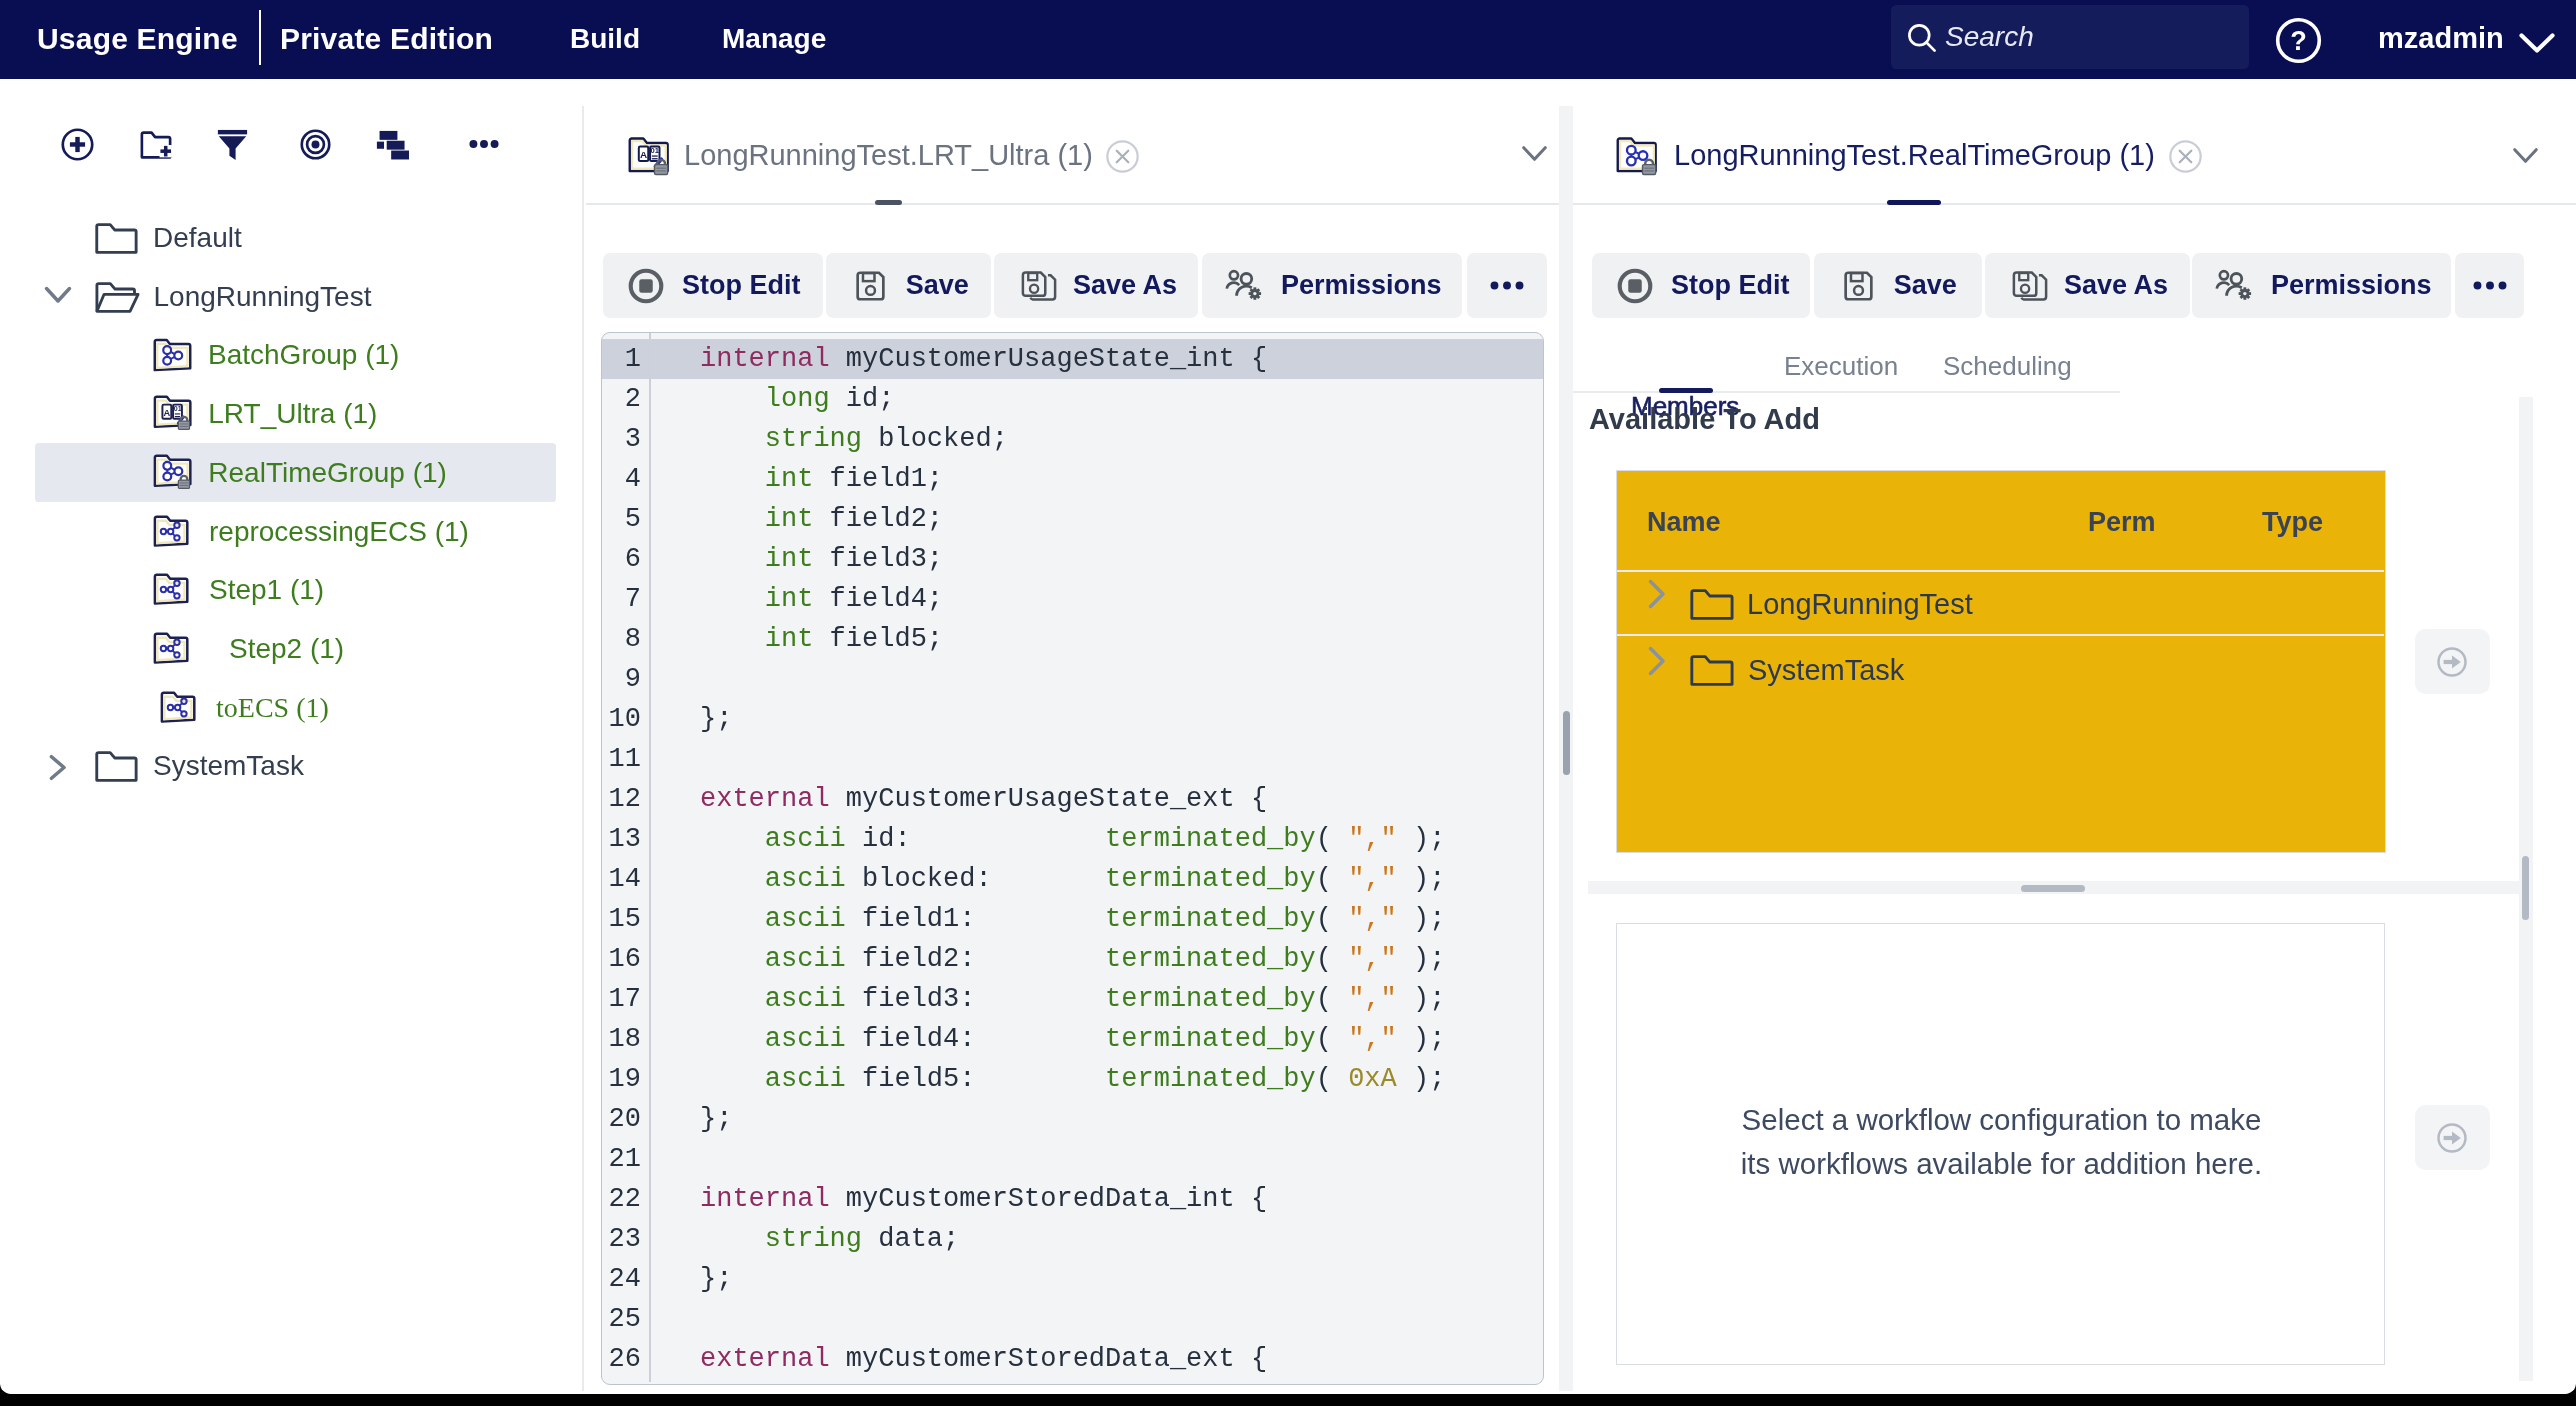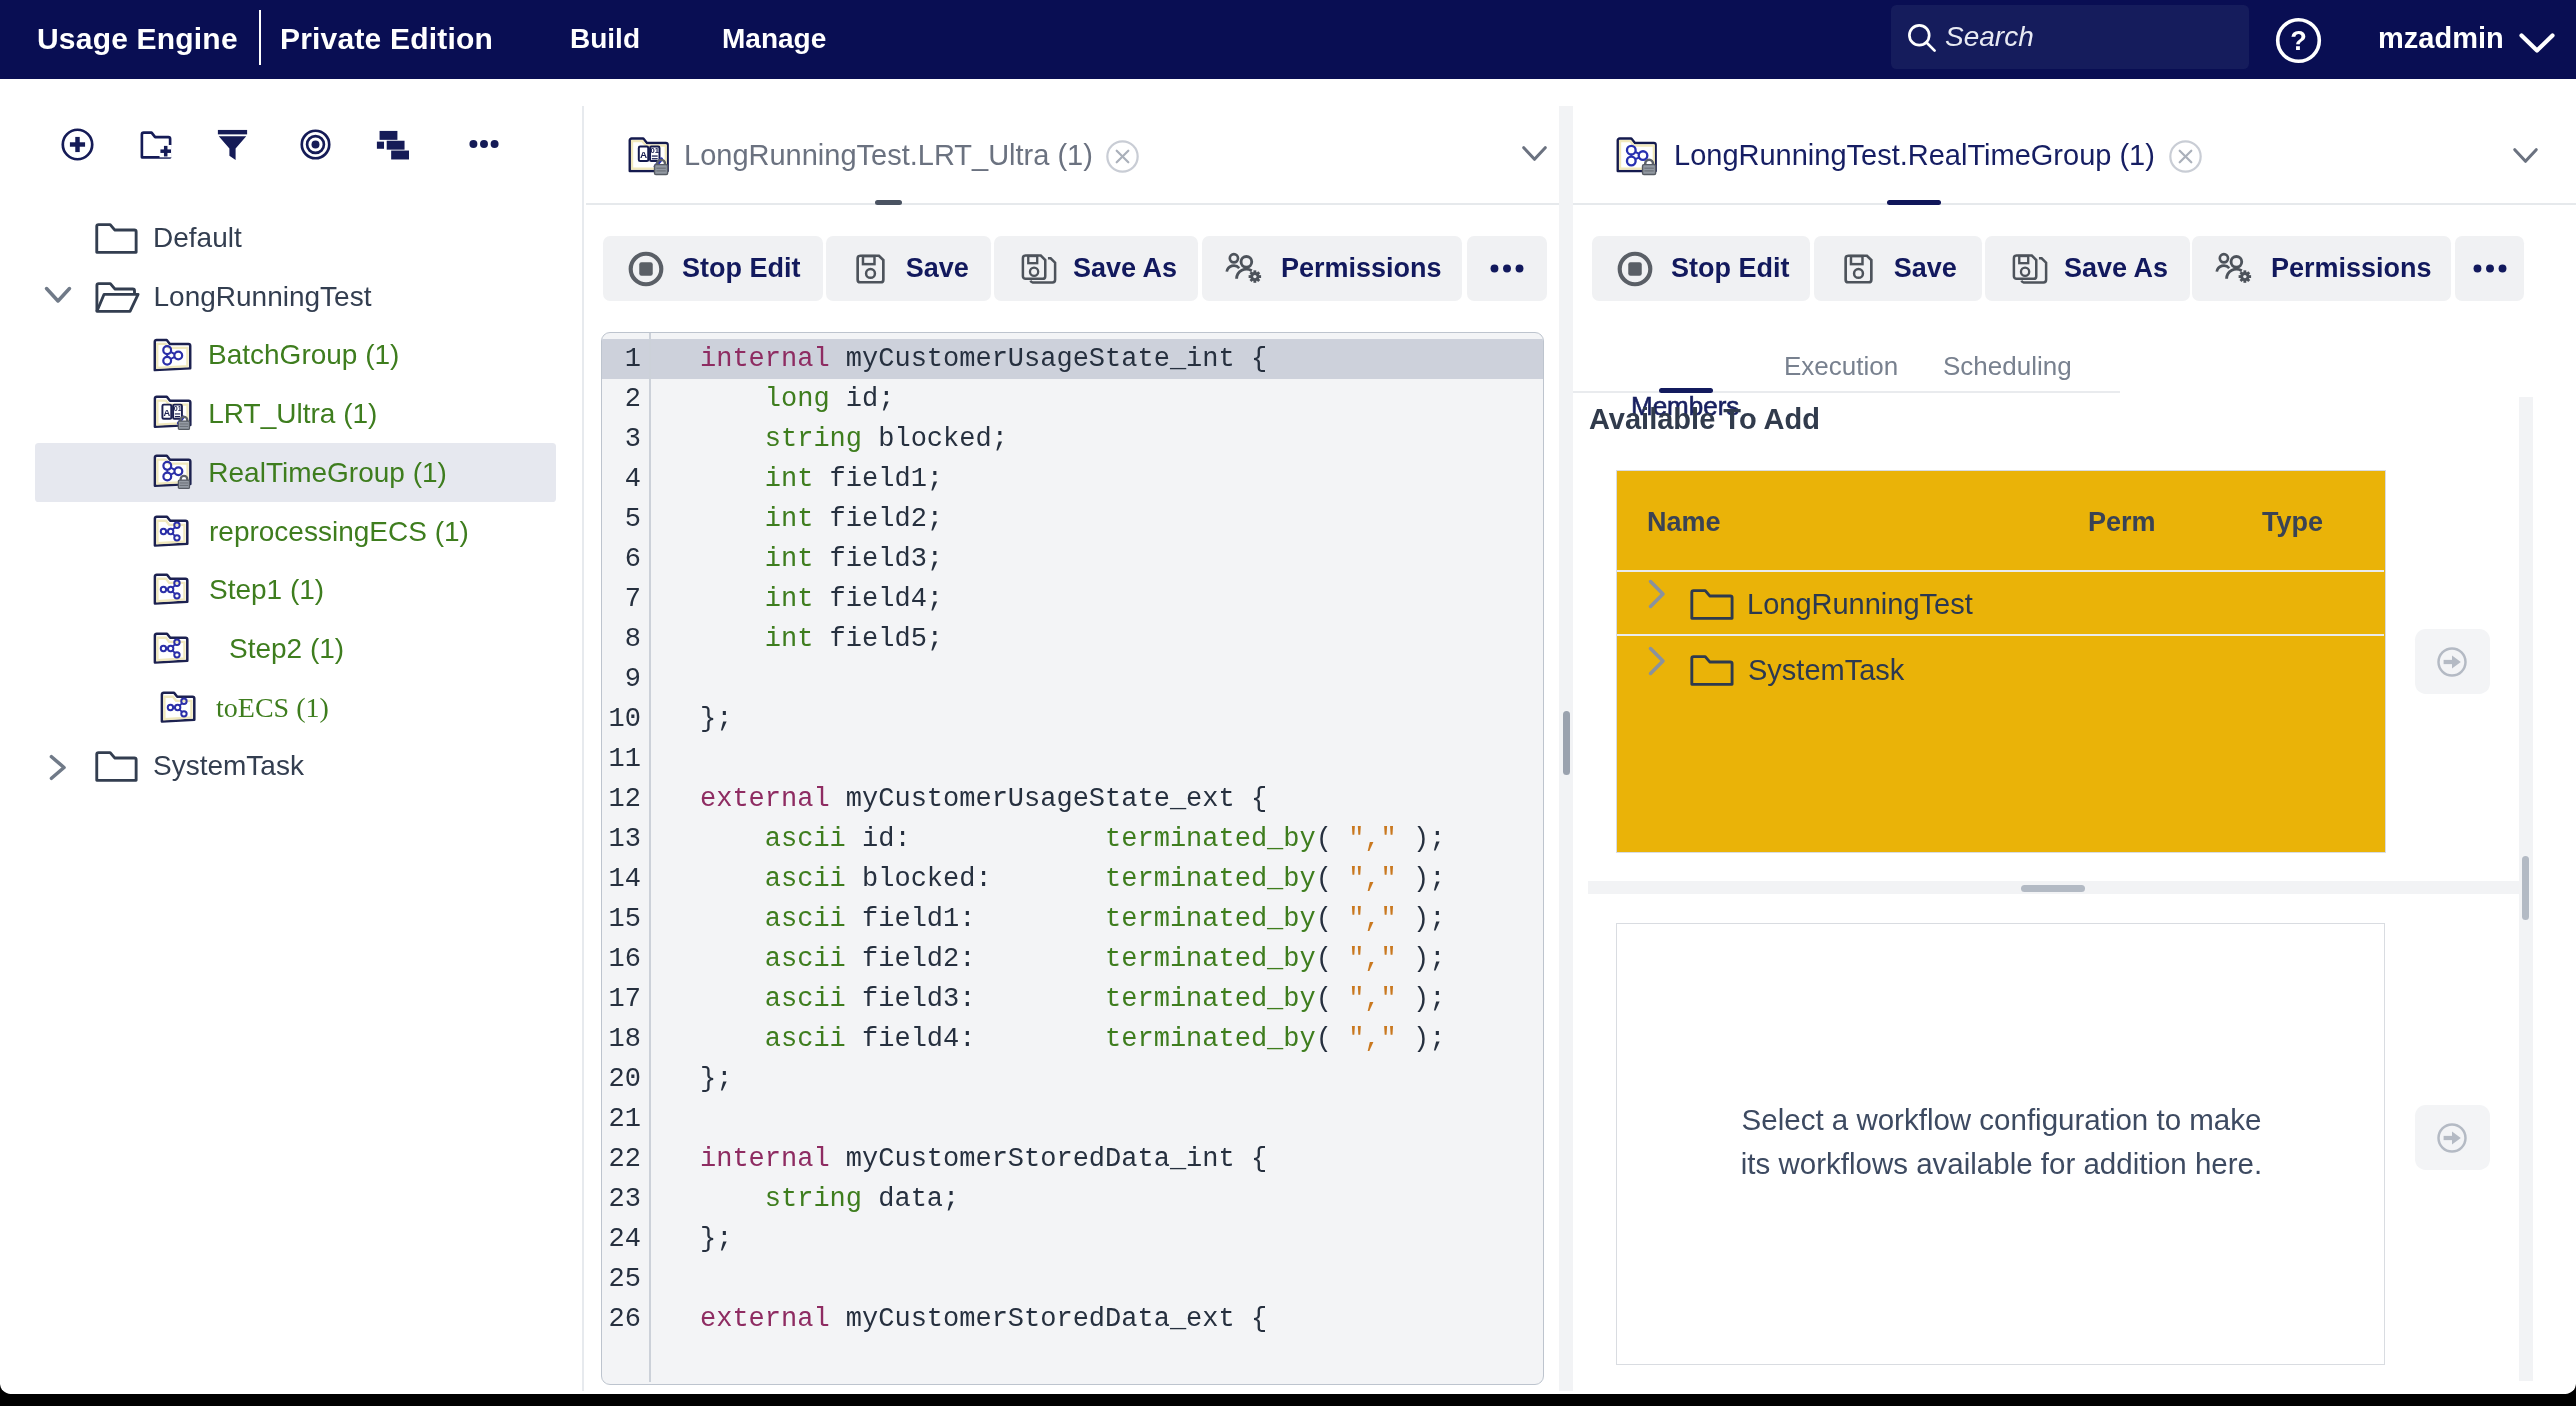--- a/index.html
+++ b/index.html
@@ -21,21 +21,21 @@
   
   .sidebar { position:absolute; left:582px; top:106px; width:1.8px; height:1285px; background:#e7eaee; }
   .trow { position:absolute; height:59px; display:flex; align-items:center; }
   .tparent { font-size:28px; color:#333e50; }
   .tchild  { font-size:28px; color:#3e7d1e; }
   .sel { position:absolute; left:35px; top:443px; width:521px; height:59px; background:#e6e8ef; border-radius:3.6px;}
 
   
   .ptitle { font-size:29px; font-weight:500; }
   .pborder { position:absolute; height:1.8px; background:#e6e9ec; }
-  .btn { position:absolute; top:236px; height:65px; background:#f0f1f3; border-radius:7.2px; display:flex; align-items:center; }
+  .btn { position:absolute; top:253px; height:65px; background:#f0f1f3; border-radius:7.2px; display:flex; align-items:center; }
   .btntext { font-size:27px; font-weight:600; color:#12195d; }
   .tabdash { position:absolute; height:5.4px; border-radius:2.7px; z-index:3; }
 
   
   .editor { position:absolute; left:601px; top:332px; width:943px; height:1053px; background:#f3f4f6;
             border:1.8px solid #bdc4ce; border-radius:9px; overflow:hidden; }
   .codewrap { position:absolute; left:0; top:6.3px; width:100%; }
   .cline { position:relative; height:40px; font-family:"Liberation Mono", monospace; font-size:27px; line-height:40px; white-space:pre; color:#26303f; }
   .lnum { position:absolute; left:0; top:0; width:39px; text-align:right; }
   .ltext { position:absolute; left:63px; top:0;margin-left:35px; }
@@ -369,20 +369,21 @@
         <div class="cline"><span class="lnum">9</span><span class="ltext"></span></div>
         <div class="cline"><span class="lnum">10</span><span class="ltext">};</span></div>
         <div class="cline"><span class="lnum">11</span><span class="ltext"></span></div>
         <div class="cline"><span class="lnum">12</span><span class="ltext"><span class="kw1">external</span> myCustomerUsageState_ext {</span></div>
         <div class="cline"><span class="lnum">13</span><span class="ltext">    <span class="kw2">ascii</span> id:            <span class="kw2">terminated_by</span>( <span class="str">","</span> );</span></div>
         <div class="cline"><span class="lnum">14</span><span class="ltext">    <span class="kw2">ascii</span> blocked:       <span class="kw2">terminated_by</span>( <span class="str">","</span> );</span></div>
         <div class="cline"><span class="lnum">15</span><span class="ltext">    <span class="kw2">ascii</span> field1:        <span class="kw2">terminated_by</span>( <span class="str">","</span> );</span></div>
         <div class="cline"><span class="lnum">16</span><span class="ltext">    <span class="kw2">ascii</span> field2:        <span class="kw2">terminated_by</span>( <span class="str">","</span> );</span></div>
         <div class="cline"><span class="lnum">17</span><span class="ltext">    <span class="kw2">ascii</span> field3:        <span class="kw2">terminated_by</span>( <span class="str">","</span> );</span></div>
         <div class="cline"><span class="lnum">18</span><span class="ltext">    <span class="kw2">ascii</span> field4:        <span class="kw2">terminated_by</span>( <span class="str">","</span> );</span></div>
+        <div class="cline"><span class="lnum">19</span><span class="ltext">    <span class="kw2">ascii</span> field5:        <span class="kw2">terminated_by</span>( <span class="num">0xA</span> );</span></div>
         <div class="cline"><span class="lnum">20</span><span class="ltext">};</span></div>
         <div class="cline"><span class="lnum">21</span><span class="ltext"></span></div>
         <div class="cline"><span class="lnum">22</span><span class="ltext"><span class="kw1">internal</span> myCustomerStoredData_int {</span></div>
         <div class="cline"><span class="lnum">23</span><span class="ltext">    <span class="kw2">string</span> data;</span></div>
         <div class="cline"><span class="lnum">24</span><span class="ltext">};</span></div>
         <div class="cline"><span class="lnum">25</span><span class="ltext"></span></div>
         <div class="cline"><span class="lnum">26</span><span class="ltext"><span class="kw1">external</span> myCustomerStoredData_ext {</span></div>
       </div>
       <div class="gutline"></div>
     </div>

